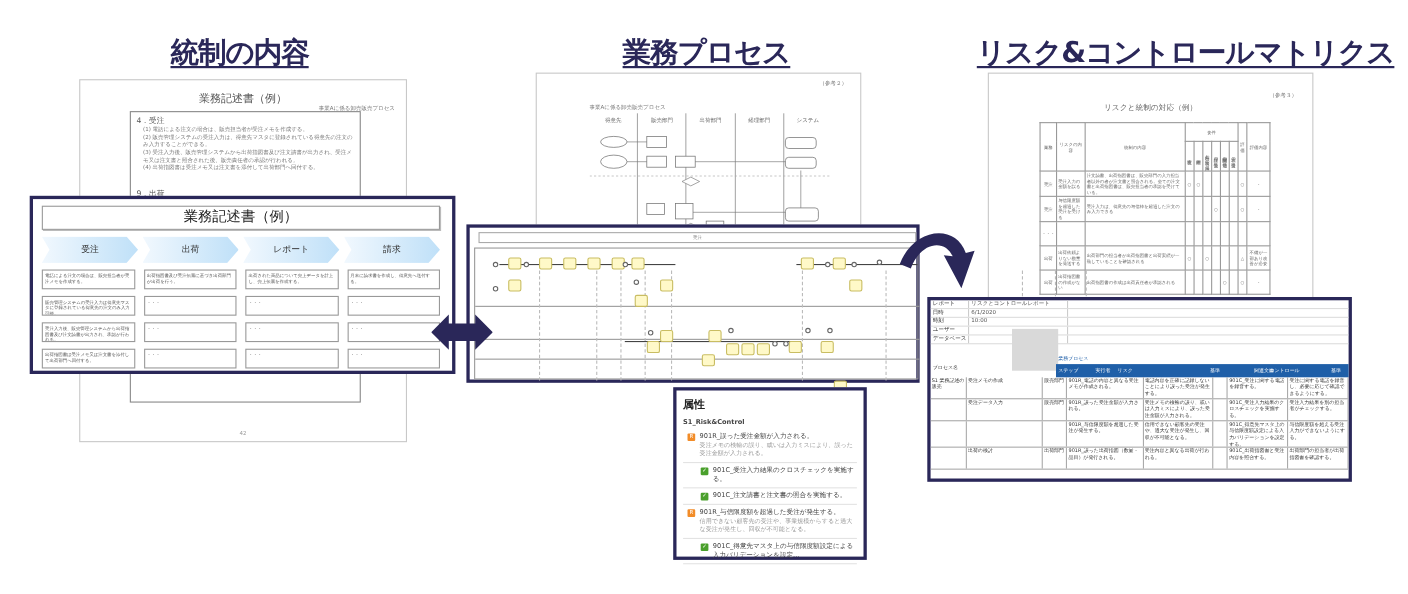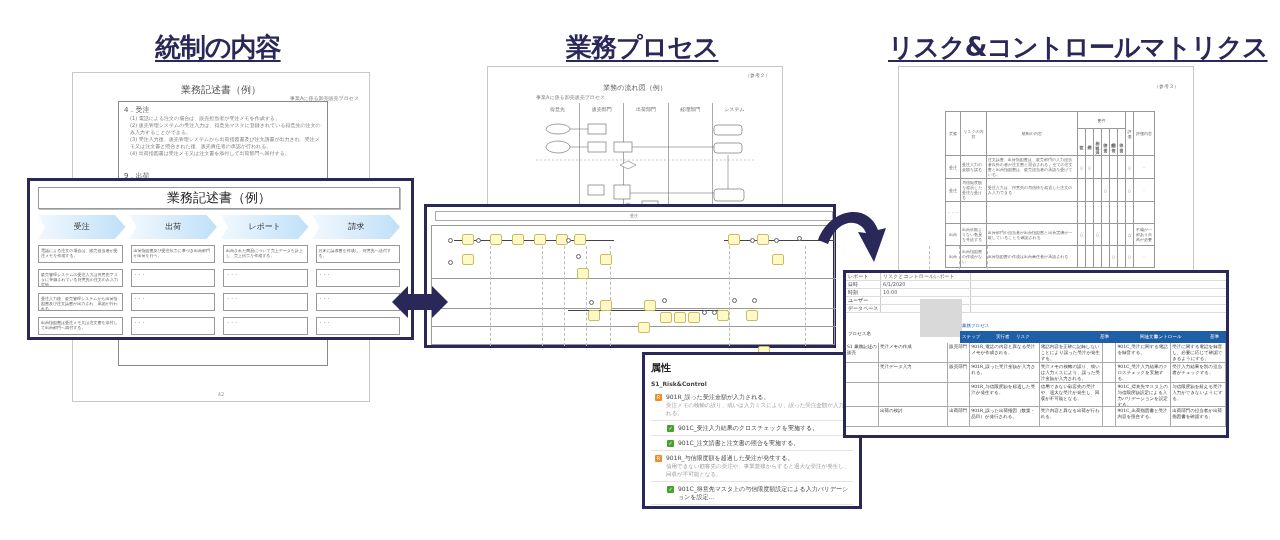--- a/index.html
+++ b/index.html
@@ -45,21 +45,21 @@
   #frame2 { left: 424px; top: 204px; width: 412px; height: 144px; background: #fff; }
   #frame2 .top { position: absolute; left: 8px; top: 4px; width: 398px; height: 10px; border: 1px solid #aaa; font-size: 4px; text-align: center; line-height: 8px; color: #777; }
   #frame2 .pool { position: absolute; left: 4px; top: 18px; width: 404px; height: 120px; border: 1px solid #999; }
   #frame2 .lanel { position: absolute; left: 0; width: 404px; border-top: 1px solid #999; }
   #frame2 .task { position: absolute; width: 12px; height: 11px; background: #fff9c8; border: 1px solid #c9bd62; border-radius: 2px; }
   #frame2 .gw { position: absolute; width: 5px; height: 5px; border: 1px solid #666; border-radius: 50%; background: #fff; }
   #frame2 .vline { position: absolute; width: 0; border-left: 1px dashed #bbb; }
   #frame2 .hline { position: absolute; height: 0; border-top: 1px solid #444; }
 
   
-  #frame3 { left: 642px; top: 352px; width: 220px; height: 157px; padding: 4px 6px; }
+  #frame3 { left: 612px; top: 352px; width: 176px; height: 157px; padding: 4px 6px; }
   #frame3 .ptitle { font-size: 10px; font-weight: bold; color: #222; margin: 2px 0 5px 0; }
   #frame3 .ptag { font-size: 6px; font-weight: bold; color: #444; margin-bottom: 3px; }
   #frame3 .item { display: flex; align-items: flex-start; gap: 4px; padding: 3px 0 3px 4px; border-bottom: 1px solid #e3e3e3; }
   #frame3 .item.ctrl { padding-left: 16px; }
   #frame3 .badge { width: 7px; height: 7px; flex: 0 0 7px; border-radius: 1px; margin-top: 1px; color: #fff; font-size: 5px; line-height: 7px; text-align: center; }
   #frame3 .badge.risk { background: #f28c28; }
   #frame3 .badge.ctrl { background: #4aa02c; }
   #frame3 .itext { font-size: 6px; color: #444; line-height: 8px; }
   #frame3 .idesc { font-size: 5.5px; color: #999; line-height: 8px; }
 
@@ -97,21 +97,20 @@
     <div class="tiny" style="padding-left:6px">(2) 販売管理システムの受注入力は、得意先マスタに登録されている得意先の注文のみ入力することができる。</div>
     <div class="tiny" style="padding-left:6px">(3) 受注入力後、販売管理システムから出荷指図書及び注文請書が出力され、受注メモ又は注文書と照合された後、販売責任者の承認が行われる。</div>
     <div class="tiny" style="padding-left:6px">(4) 出荷指図書は受注メモ又は注文書を添付して出荷部門へ回付する。</div>
     <div class="small" style="margin-top:14px">9．出荷</div>
   </div>
   <div class="pno">42</div>
 </div>
 
 <div id="doc2" class="doc">
   <div class="ref">（参考２）</div>
-  <div class="title">業務の流れ図（例）</div>
   <div class="sub">事業Aに係る卸売販売プロセス</div>
   <div class="lanes">
     <div class="lane">得意先</div>
     <div class="lane">販売部門</div>
     <div class="lane">出荷部門</div>
     <div class="lane">経理部門</div>
     <div class="lane">システム</div>
   </div>
   <svg style="position:absolute;left:48px;top:48px" width="220" height="150">
     <ellipse cx="22" cy="14" rx="12" ry="5" fill="#fff" stroke="#777" stroke-width="0.7"></ellipse>
@@ -131,20 +130,21 @@
     <rect x="52" y="70" width="16" height="10" fill="#fff" stroke="#777" stroke-width="0.7"></rect>
     <line x1="94" y1="78" x2="178" y2="78" stroke="#777" stroke-width="0.6"></line>
     <polygon points="84,92 92,88 100,92 92,96" fill="#fff" stroke="#777" stroke-width="0.6"></polygon>
     <rect x="106" y="86" width="16" height="14" fill="#fff" stroke="#777" stroke-width="0.7"></rect>
     <line x1="192" y1="40" x2="192" y2="74" stroke="#777" stroke-width="0.6"></line>
   </svg>
 </div>
 
 <div id="doc3" class="doc">
   <div class="ref">（参考３）</div>
+  <div class="title">リスクと統制の対応（例）</div>
   <table>
     <thead>
       <tr>
         <th rowspan="2" style="height:44px">業務</th>
         <th rowspan="2">リスクの内容</th>
         <th rowspan="2">統制の内容</th>
         <th colspan="6">要件</th>
         <th rowspan="2">評価</th>
         <th rowspan="2">評価内容</th>
       </tr>

